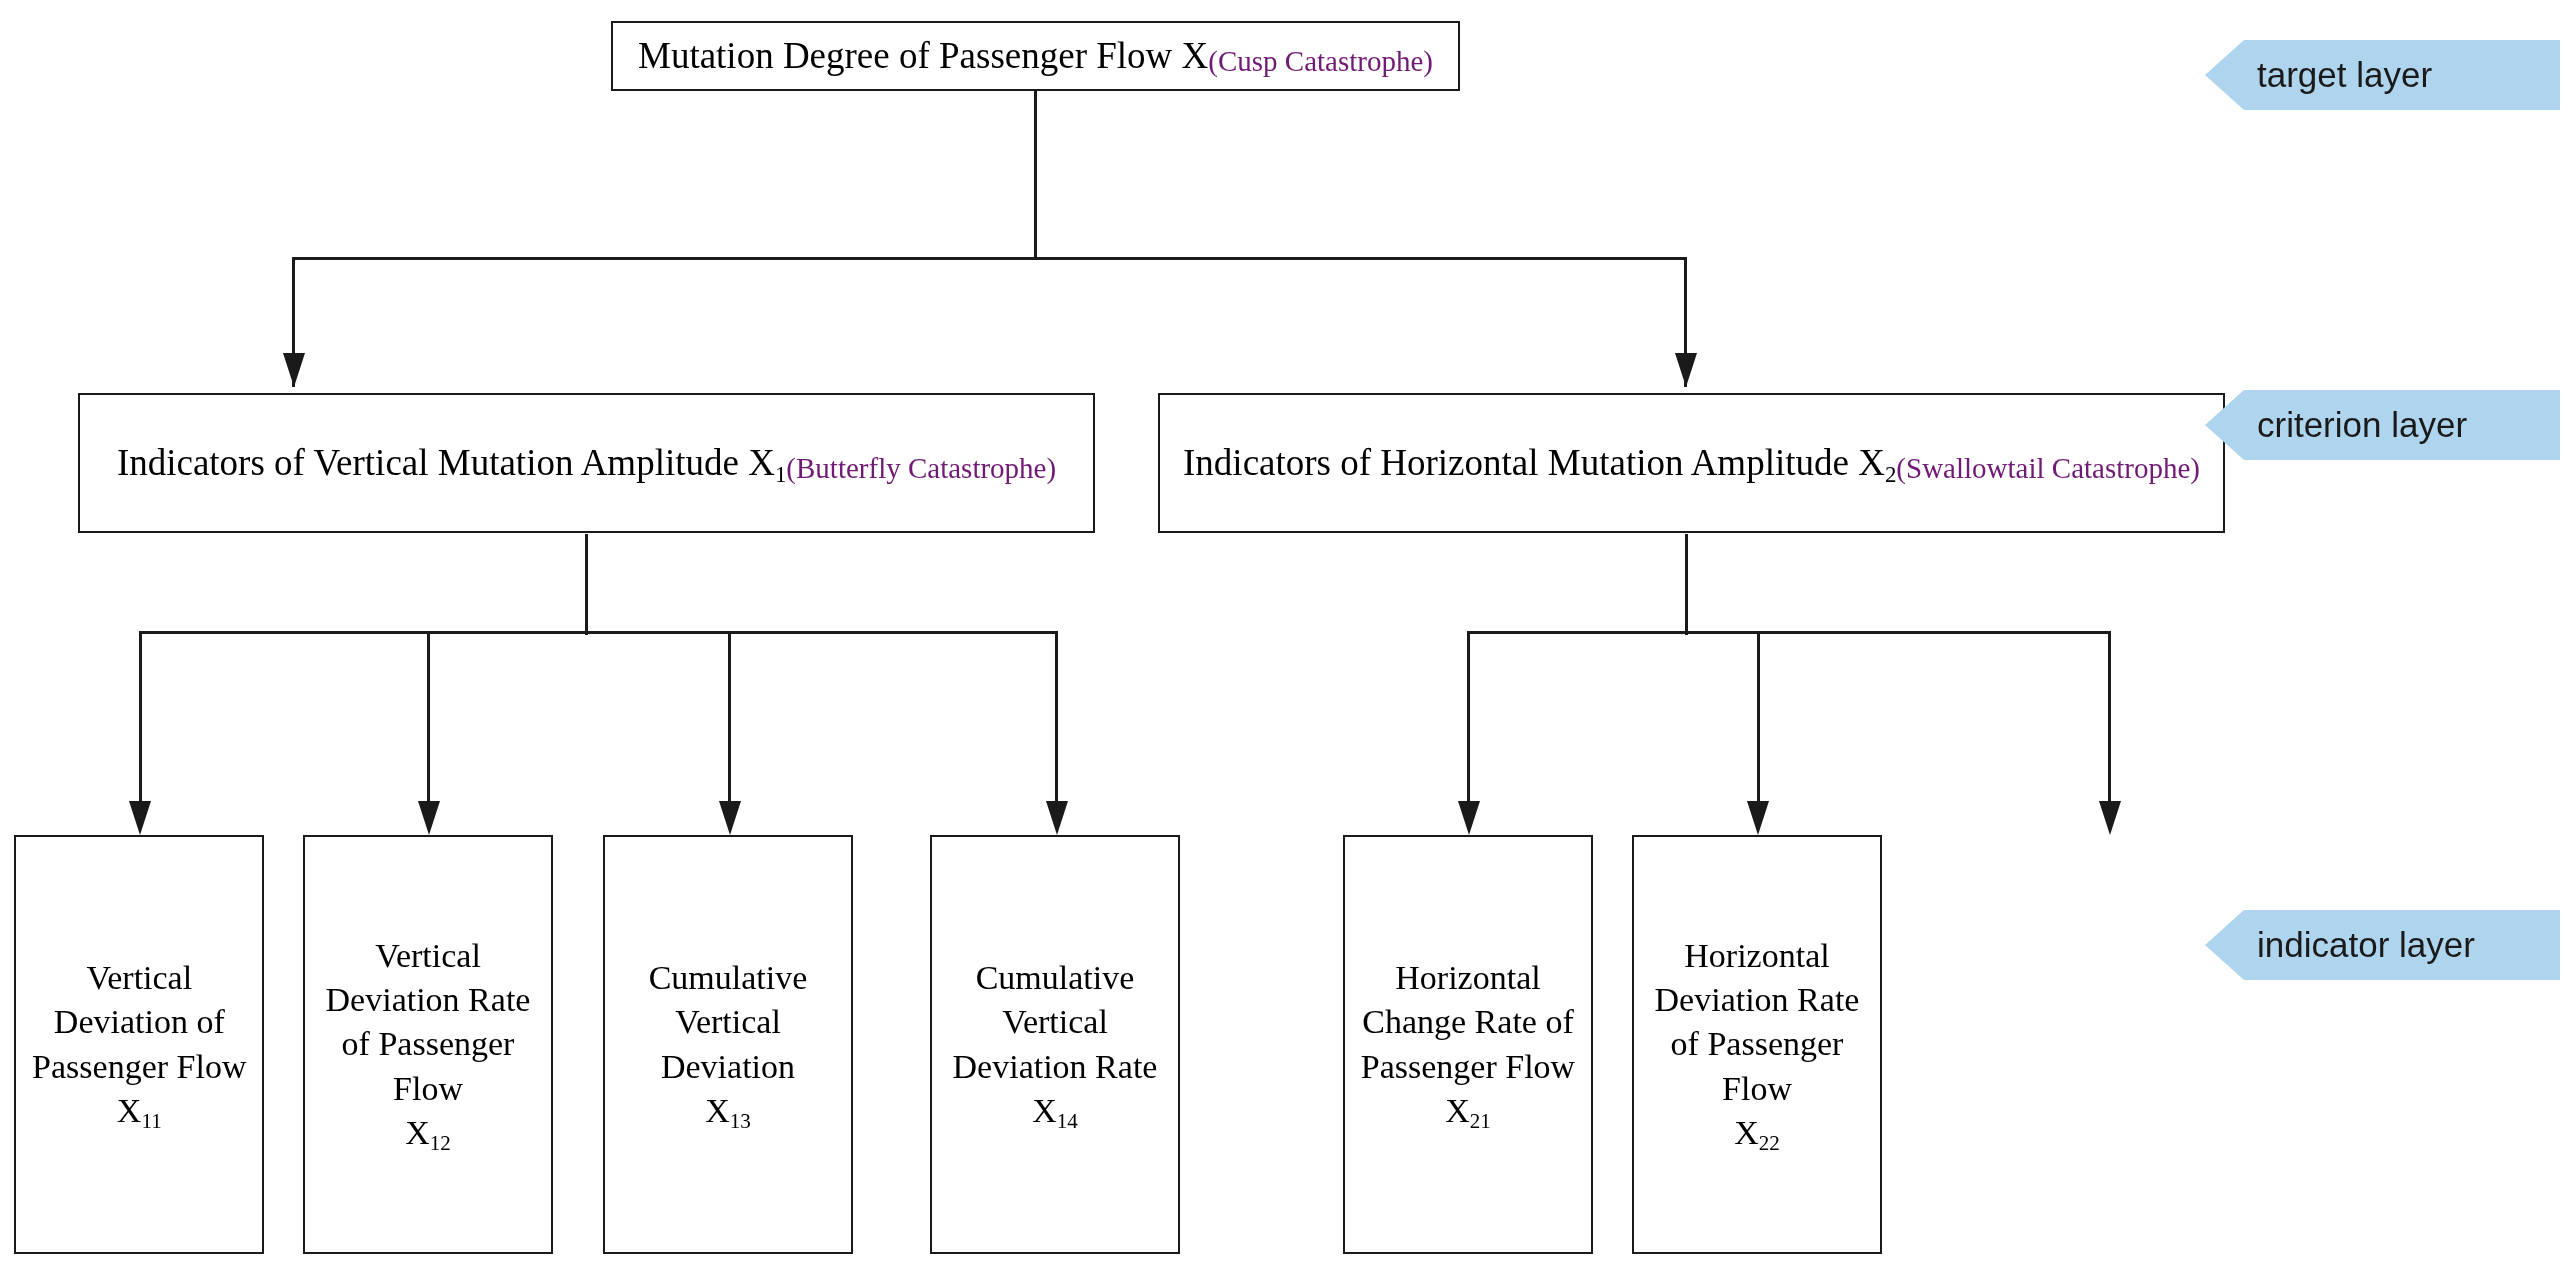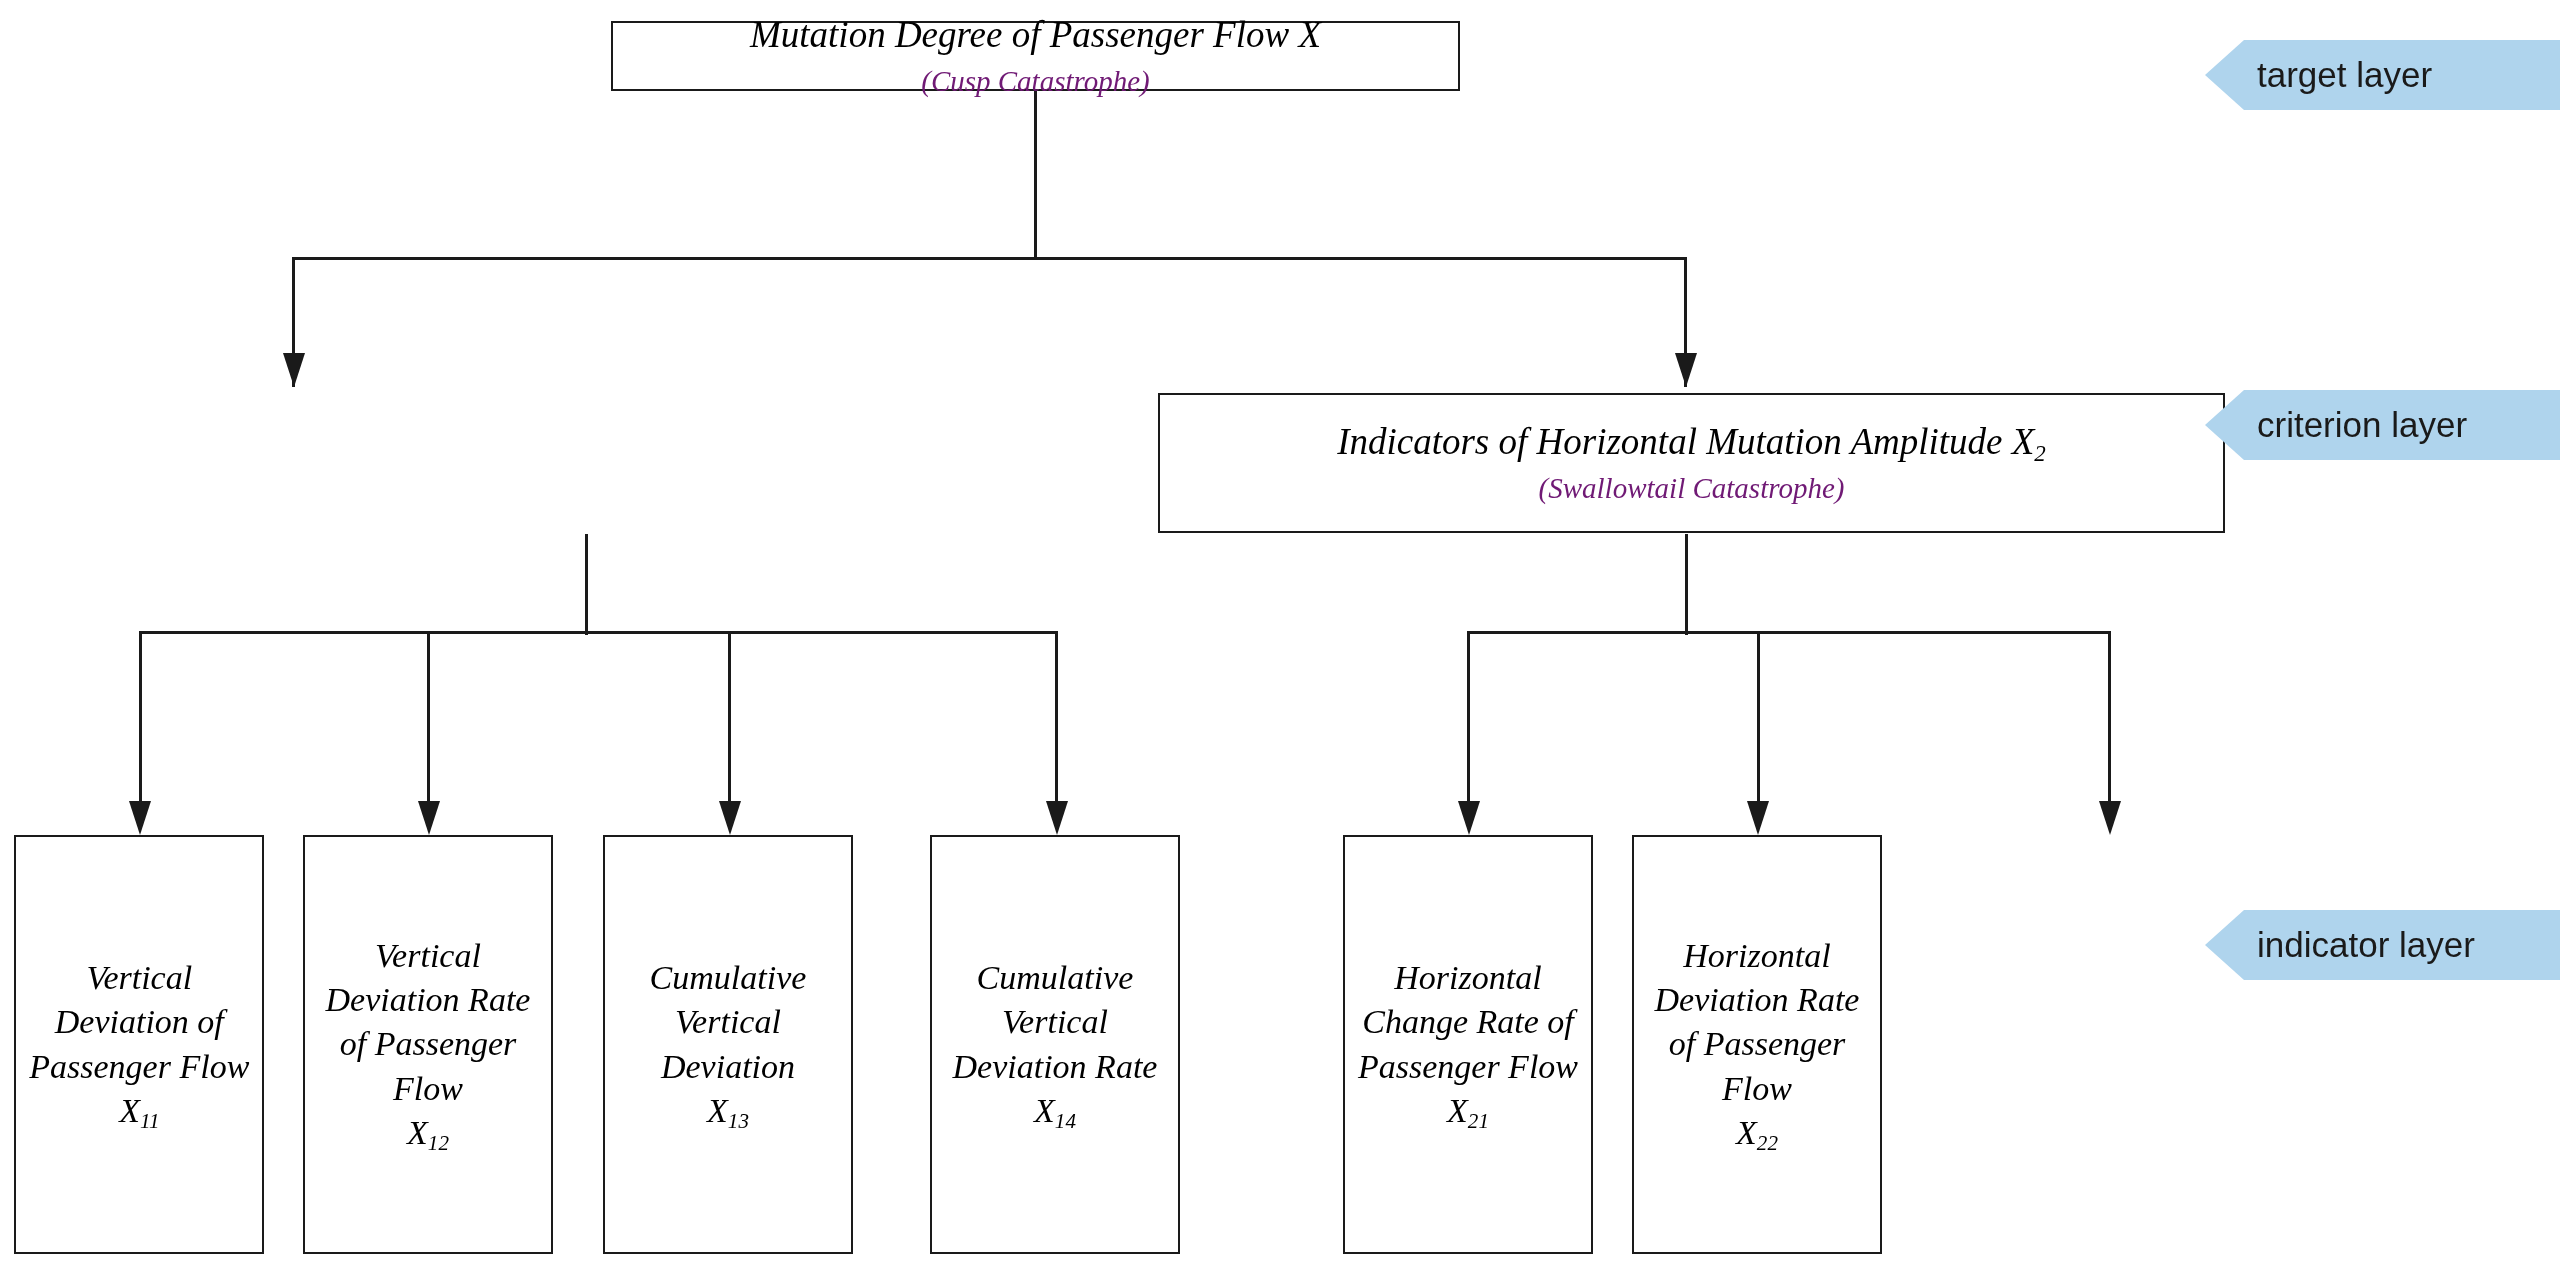--- a/index.html
+++ b/index.html
@@ -16,27 +16,26 @@
     overflow: hidden;
   }
 
   
   .node {
     position: absolute;
     box-sizing: border-box;
     background: #ffffff;
     border: 2.5px solid #1a1a1a;
     display: flex;
-    flex-direction: column;
+    flex-direction: row;
     align-items: center;
     justify-content: center;
     text-align: center;
     color: #000000;
     line-height: 1.12;
-    font-style: italic;
   }
   .node .title {
     font-size: 37px;
     color: #000000;
     white-space: nowrap;
   }
   .node .sub {
     font-size: 29px;
     color: #701a75;
     margin-top: 10px;
@@ -105,20 +104,26 @@
     <div class="sub">(Cusp Catastrophe)</div>
   </div>
 
   <div class="vline" style="left:1034px; top:91px; height:168px;"></div>
   <div class="hline" style="left:292px; top:257px; width:1395px;"></div>
   <div class="vline" style="left:292px; top:257px; height:130px;"></div>
   <div class="arrowhead" style="left:283px; top:353px;"></div>
   <div class="vline" style="left:1684px; top:257px; height:130px;"></div>
   <div class="arrowhead" style="left:1675px; top:353px;"></div>
 
+  <div class="node" style="left:78px; top:393px; width:1017px; height:140px;">
+    <div class="title">
+      <span>Indicators of Vertical Mutation Amplitude X</span><sub>1</sub>
+    </div>
+    <div class="sub">(Butterfly Catastrophe)</div>
+  </div>
 
   <div class="node" style="left:1158px; top:393px; width:1067px; height:140px;">
     <div class="title">
       <span>Indicators of Horizontal Mutation Amplitude X</span><sub>2</sub>
     </div>
     <div class="sub">(Swallowtail Catastrophe)</div>
   </div>
 
   <div class="vline" style="left:585px; top:534px; height:101px;"></div>
   <div class="hline" style="left:139px; top:631px; width:916px;"></div>

